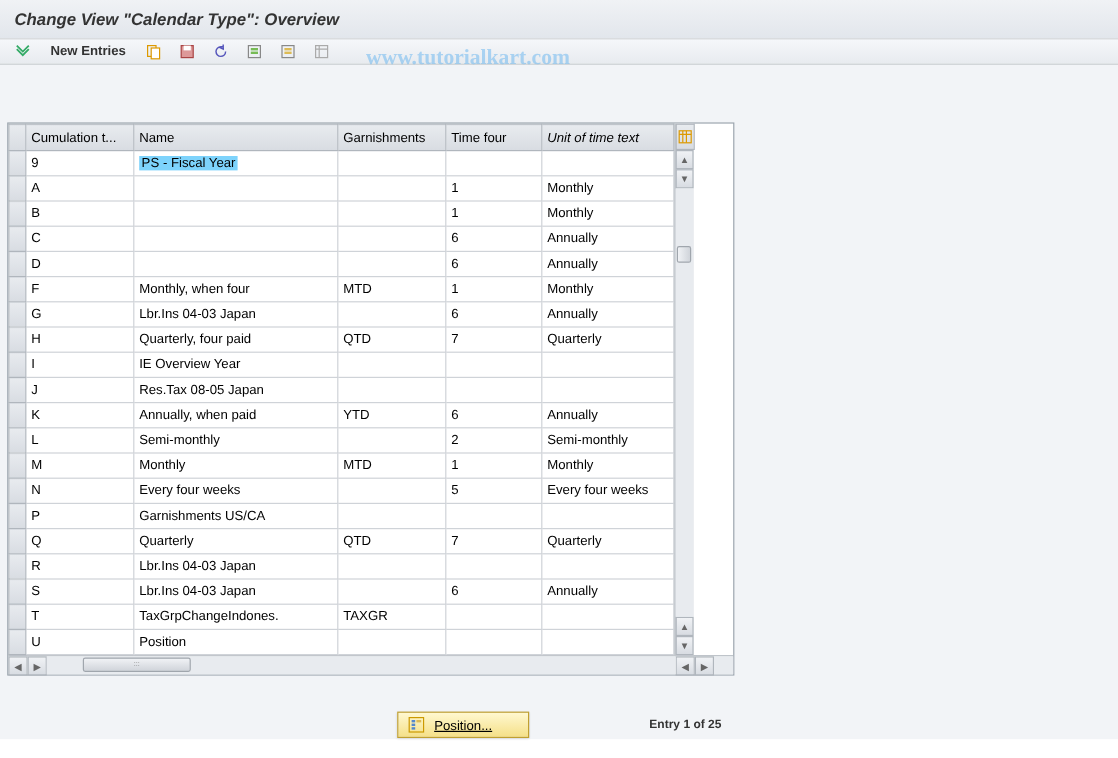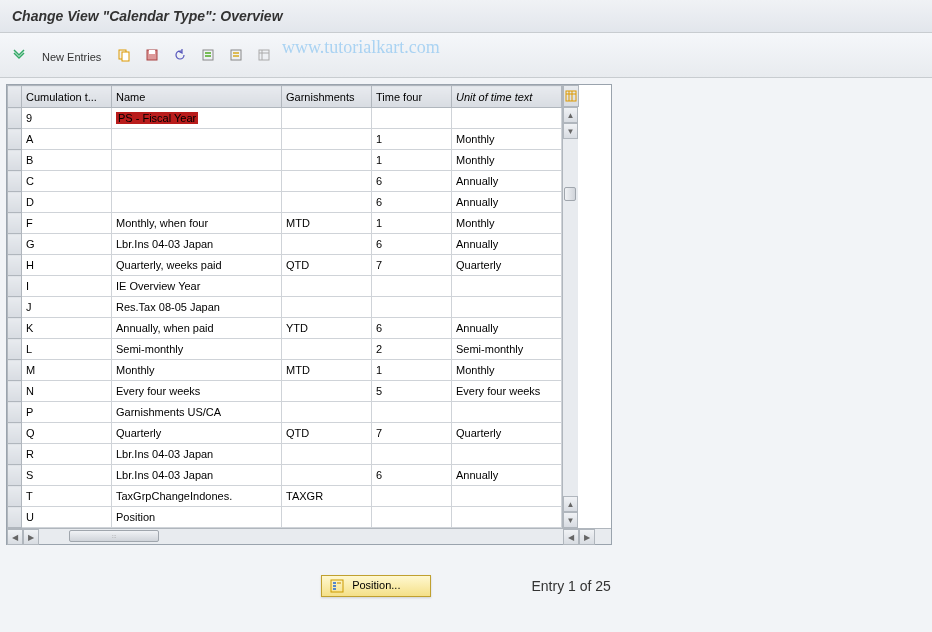--- a/index.html
+++ b/index.html
@@ -19,64 +19,66 @@
     }
     .title-bar h1 {
       font-size: 14px;
       font-weight: bold;
       font-style: italic;
       color: #333;
     }
     
     .toolbar {
       background: linear-gradient(to bottom, #f5f7fa, #e8ebef);
-      padding: 12px 8px;
+      padding: 0 8px;
       border-bottom: 1px solid #c8ccd0;
       display: flex;
-      align-items: flex-end;
+      align-items: center;
       gap: 6px;
       position: relative;
+      font-weight: bold;
     }
     .toolbar-btn {
       display: inline-flex;
       align-items: center;
       justify-content: center;
       width: 22px;
       height: 20px;
       cursor: pointer;
       border: 1px solid transparent;
       border-radius: 2px;
     }
     .new-entries-btn {
       font-size: 11px;
       color: #333;
       padding: 2px 6px;
       cursor: pointer;
     }
     .watermark {
       position: absolute;
-      left: 282px;
+      left: 305px;
       top: 4px;
       color: rgba(100, 180, 240, 0.5);
       font-size: 18px;
       font-family: Georgia, serif;
       pointer-events: none;
     }
     
     .content-area {
       padding: 6px;
       background: #f2f4f7;
       height: calc(100% - 70px);
     }
     
     .table-frame {
       background: #fff;
       border: 1px solid #9aa3ad;
       width: 606px;
       position: relative;
+      margin-top: 42px;
     }
     
     .grid-container {
       display: flex;
     }
     
     .data-table {
       border-collapse: collapse;
       table-layout: fixed;
     }
@@ -106,21 +108,21 @@
       width: 14px;
       border: 1px solid #b0b6bd !important;
     }
     .col-cumul { width: 90px; }
     .col-name { width: 170px; }
     .col-desc { width: 90px; }
     .col-time { width: 80px; }
     .col-unit { width: 110px; font-style: italic; }
     
     .highlighted {
-      background: #b91c1c;
+      background: #7dd3fc;
       display: inline-block;
       padding: 0 2px;
     }
     
     .vscroll {
       width: 16px;
       background: #e8ebef;
       border-left: 1px solid #b0b6bd;
       display: flex;
       flex-direction: column;
@@ -191,32 +193,33 @@
       align-items: center;
       justify-content: center;
       gap: 100px;
       margin-top: 30px;
     }
     .position-btn {
       background: linear-gradient(to bottom, #fff8d0, #f5e088);
       border: 1px solid #c0a030;
       padding: 3px 30px 3px 8px;
       display: inline-flex;
-      align-items: flex-start;
+      align-items: flex-end;
       gap: 8px;
       cursor: pointer;
       font-size: 11px;
       box-shadow: 0 1px 2px rgba(0,0,0,0.15);
+      text-decoration: underline;
     }
     .pos-icon {
       display: inline-flex;
       width: 14px;
       height: 14px;
     }
-    .entry-counter { font-size: 14px; color: #333; }
+    .entry-counter { font-size: 10px; color: #333; font-weight: bold; }
   </style>
 </head>
 <body>
 
 <div class="title-bar">
   <h1>Change View "Calendar Type": Overview</h1>
 </div>
 
 <div class="toolbar">
   <span class="toolbar-btn">
@@ -334,21 +337,21 @@
               <td class="row-selector"></td>
               <td>G</td>
               <td>Lbr.Ins 04-03  Japan</td>
               <td></td>
               <td>6</td>
               <td>Annually</td>
             </tr>
             <tr>
               <td class="row-selector"></td>
               <td>H</td>
-              <td>Quarterly, weeks paid</td>
+              <td>Quarterly, four paid</td>
               <td>QTD</td>
               <td>7</td>
               <td>Quarterly</td>
             </tr>
             <tr>
               <td class="row-selector"></td>
               <td>I</td>
               <td>IE Overview Year</td>
               <td></td>
               <td></td>

